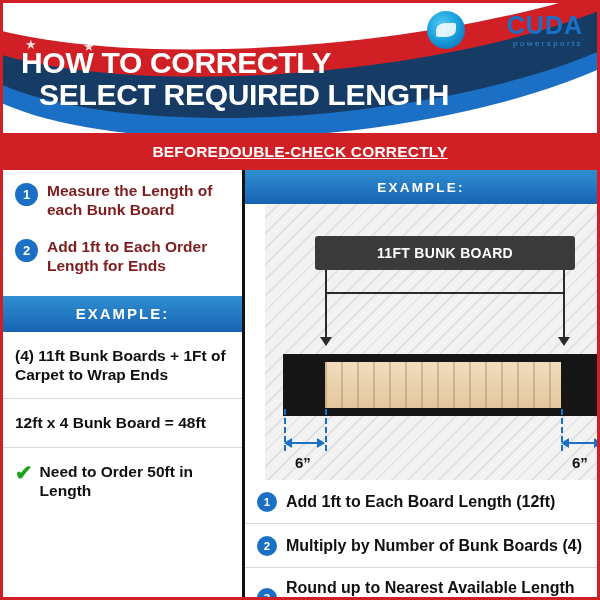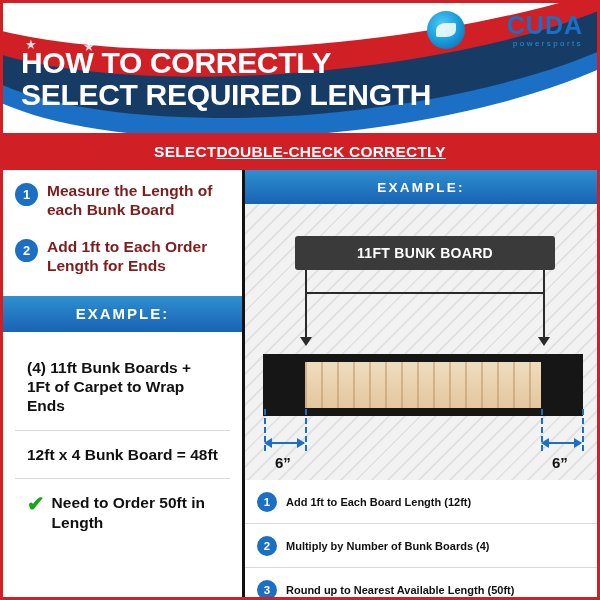--- a/index.html
+++ b/index.html
@@ -63,21 +63,21 @@
     font-size:25px;font-weight:bold;color:#1b6fc4;letter-spacing:1px;margin-left:36px;
   }
   .logo-sub{
     font-size:8px;color:#2f8fd0;letter-spacing:2.4px;text-align:right;
     margin-top:2px;
   }
   .title{
     position:absolute;left:18px;top:44px;color:#ffffff;
     font-size:30px;font-weight:bold;line-height:1.08;letter-spacing:-0.3px;
   }
-  .title .l2{display:block;}
+  .title .l2{display:block;margin-left:18px;}
 
   
   .redbar{
     position:absolute;top:130px;left:0;right:0;height:37px;
     background:#d11f26;color:#fff;
     display:flex;align-items:center;justify-content:center;
     font-size:15.5px;font-weight:bold;letter-spacing:.2px;
   }
   .redbar u{text-decoration:underline;}
 
@@ -107,21 +107,21 @@
   .step-txt{
     font-size:15.5px;font-weight:bold;color:#7f1d1d;line-height:1.22;
   }
 
   .ex-band{
     margin:14px 0 0 0;height:36px;
     background:linear-gradient(#2f8fd0,#1763b4);
     display:flex;align-items:center;justify-content:center;
     color:#fff;font-size:15px;font-weight:bold;letter-spacing:2px;
   }
-  .lgrid{padding:12px;}
+  .lgrid{padding:0;}
   .lrow{
     padding:14px 12px;font-size:15.5px;font-weight:bold;color:#111;
     line-height:1.25;border-bottom:1px solid #d9d9d9;
   }
   .lrow.last{border-bottom:none;}
   .check{
     color:#17a417;font-size:21px;font-weight:bold;margin-right:7px;
     line-height:1;
   }
   .lrow.with-check{display:flex;align-items:flex-start;}
@@ -129,20 +129,21 @@
   
   .ex-header{
     height:34px;background:linear-gradient(#2f8fd0,#1763b4);
     display:flex;align-items:center;justify-content:center;
     color:#fff;font-size:13.5px;font-weight:bold;letter-spacing:2.2px;
   }
   .diagram{
     position:relative;height:276px;overflow:hidden;
     background:
       repeating-linear-gradient(135deg,#f2f2f2 0px,#f2f2f2 9px,#e2e2e2 9px,#e2e2e2 11px);
+    margin-left: 20px;
   }
   .label-board{
     position:absolute;left:50px;top:32px;width:260px;height:34px;
     background:#3a3a3a;color:#fff;border-radius:3px;
     display:flex;align-items:center;justify-content:center;
     font-size:14px;font-weight:bold;letter-spacing:.3px;
   }
   .lead{
     position:absolute;background:#2a2a2a;
   }
@@ -182,21 +183,21 @@
   .steps-bottom{
     position:absolute;left:0;right:0;bottom:0;top:310px;
     padding:0;
   }
   .bstep{
     display:flex;align-items:center;gap:9px;
     padding:11px 10px 11px 12px;
     border-top:1px solid #d9d9d9;
   }
   .bstep:first-child{border-top:none;}
-  .bstep-txt{font-size:11px;font-weight:bold;color:#111;}
+  .bstep-txt{font-size:16px;font-weight:bold;color:#111;}
 </style>
 </head>
 <body>
 
 <div class="page">
 
   <div class="header">
     <div class="hdr-swoosh-blue"></div>
     <div class="hdr-swoosh-dark"></div>
     <div class="hdr-swoosh-red"></div>
@@ -220,21 +221,21 @@
       </div>
     </div>
 
     <div class="title">
       <span class="l1">HOW TO CORRECTLY</span>
       <span class="l2">SELECT REQUIRED LENGTH</span>
     </div>
   </div>
 
   <div class="redbar">
-    <span>SELECT </span>
+    <span>BEFORE </span>
       <u>DOUBLE-CHECK CORRECTLY</u>
   </div>
 
   <div class="body">
 
     <div class="left">
 
       <div class="step">
         <div class="num">1</div>
         <div class="step-txt">Measure the Length of each Bunk Board</div>

